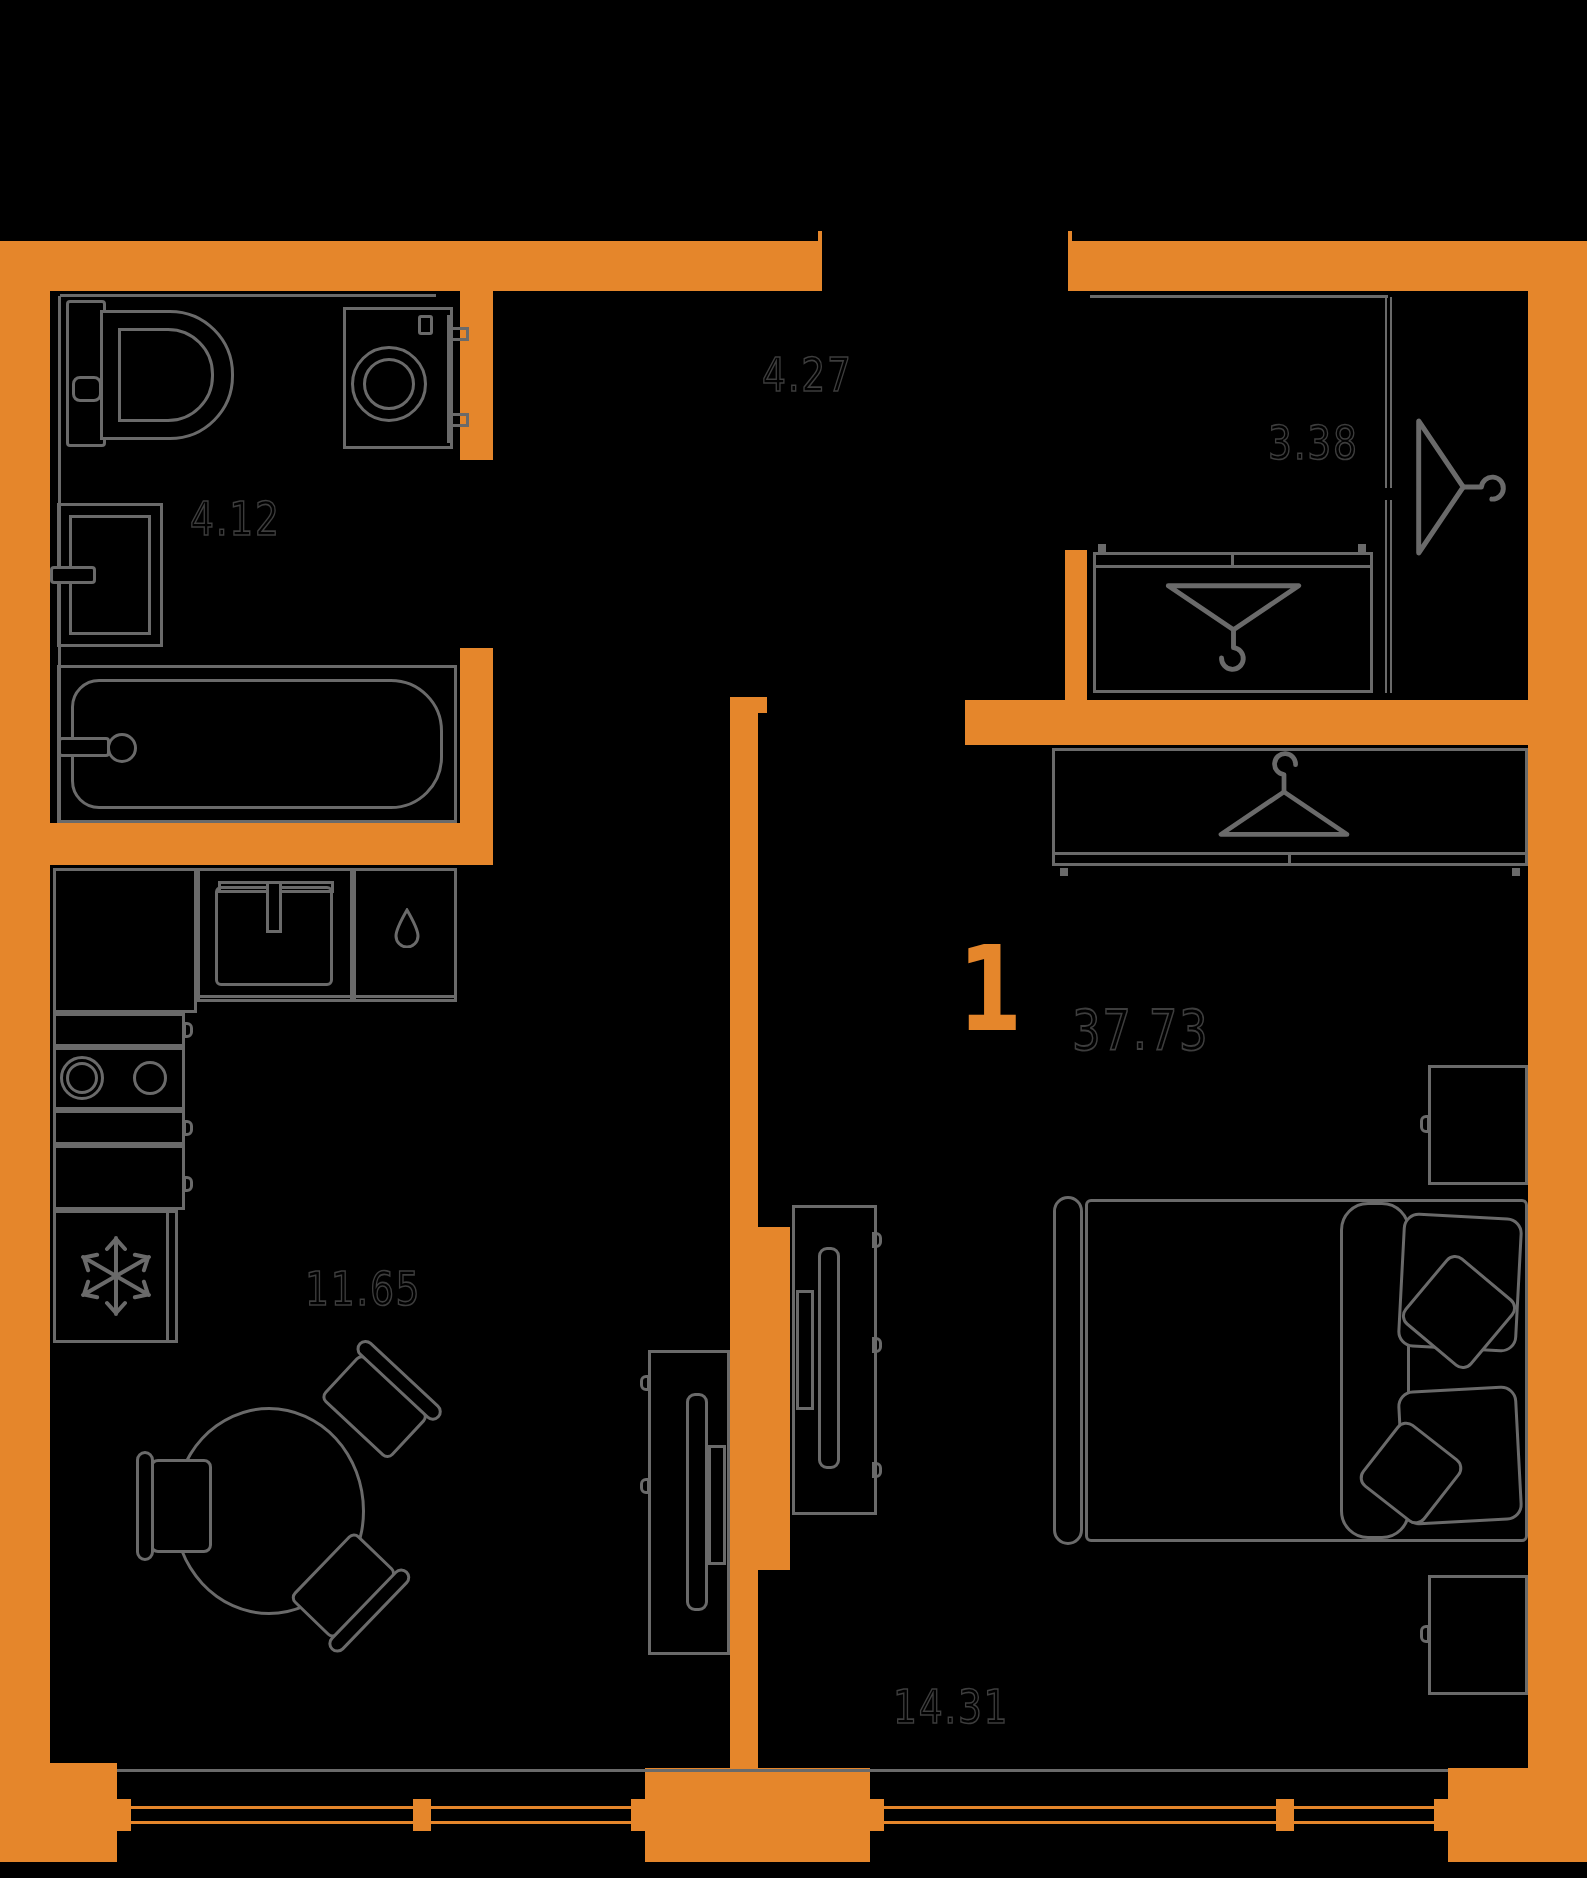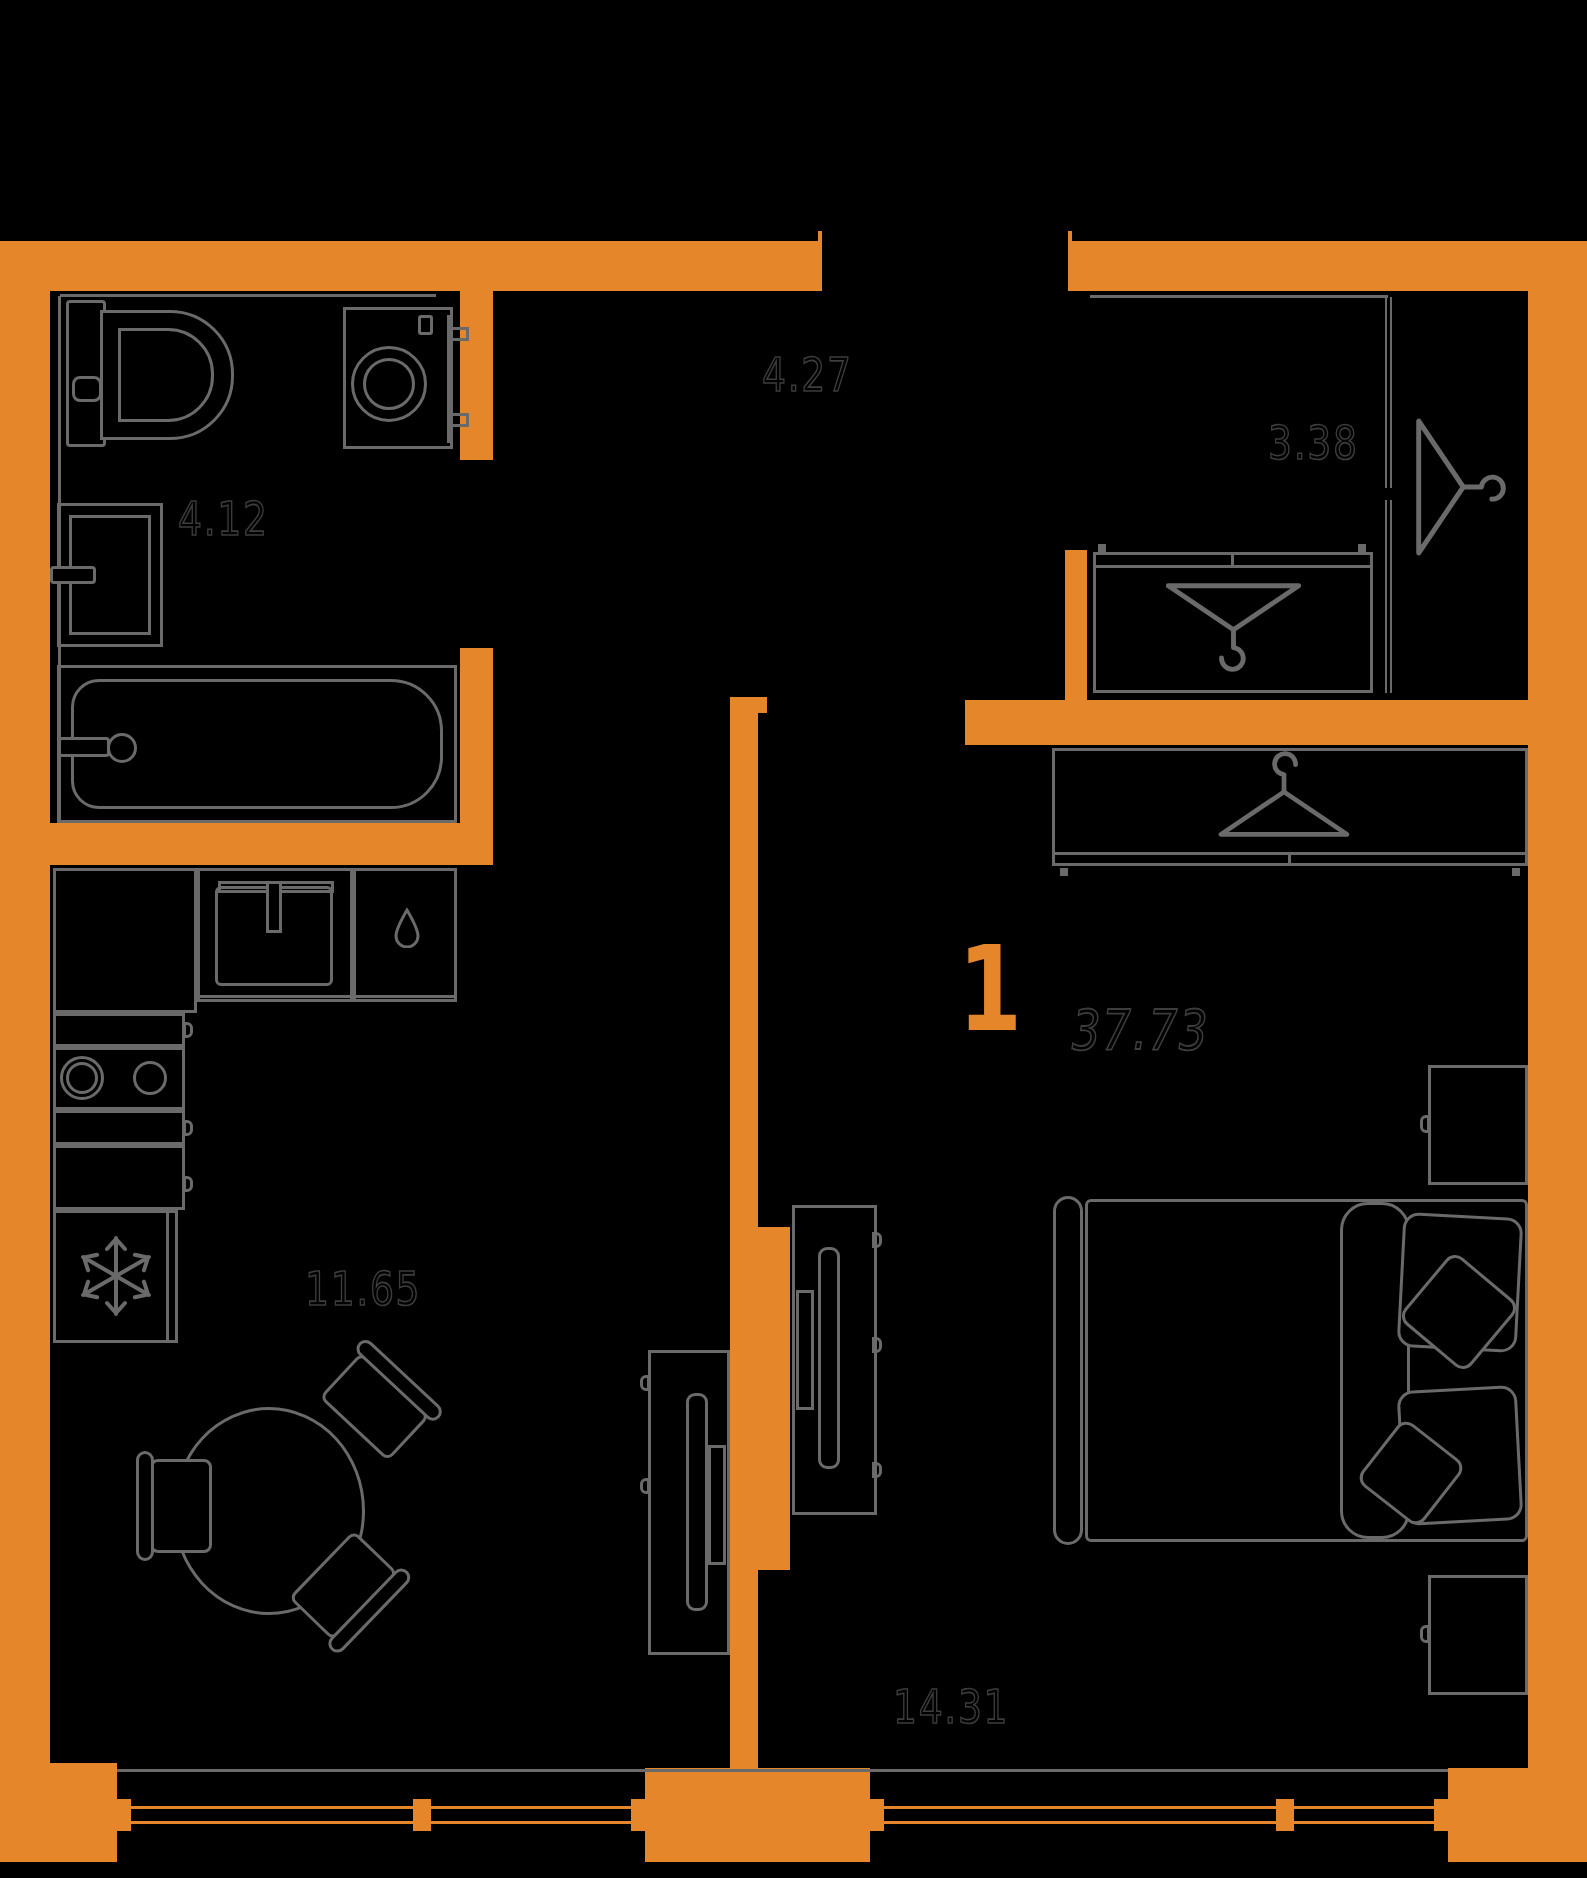--- a/index.html
+++ b/index.html
@@ -14,21 +14,21 @@
   .wall{position:absolute;background:var(--wall);}
   .oln{position:absolute;background:var(--wall);}
   .ln{position:absolute;background:var(--line);}
   .box{position:absolute;border:3px solid var(--line);background:transparent;box-sizing:border-box;}
   .boxf{position:absolute;border:3px solid var(--line);background:var(--bg);box-sizing:border-box;}
   .circle{border-radius:50%;}
   .lbl{position:absolute;color:#000;-webkit-text-stroke:1.6px var(--lblstroke);
        letter-spacing:2px;white-space:nowrap;font-weight:500;}
   .lbl>span{display:inline-block;transform:scaleX(0.82);transform-origin:left top;}
   .s46{font-size:46px;}
-  .s55{font-size:55px;font-style:italic;-webkit-text-stroke-width:1.8px;}
+  .s55{font-size:55px;-webkit-text-stroke-width:1.8px;}
   .unit-num{position:absolute;color:var(--wall);font-size:118px;font-weight:600;line-height:1;}
   .unit-num>span{display:inline-block;transform:scaleX(0.78);transform-origin:left top;}
   .rot{position:absolute;}
   svg{display:block;}
 </style>
 </head>
 <body>
 
 <div class="plan">
 
@@ -201,21 +201,21 @@
   <div class="boxf" style="left:1053px;top:1196px;width:30px;height:349px;border-radius:15px"></div>
   <div class="box" style="left:1340px;top:1202px;width:70px;height:337px;border-radius:28px"></div>
   <div class="boxf" style="left:1400px;top:1215px;width:120px;height:135px;border-radius:16px;transform:rotate(3deg)"></div>
   <div class="boxf" style="left:1415px;top:1268px;width:88px;height:88px;border-radius:12px;transform:rotate(40deg)"></div>
   <div class="boxf" style="left:1400px;top:1388px;width:120px;height:135px;border-radius:16px;transform:rotate(-3deg)"></div>
   <div class="boxf" style="left:1371px;top:1433px;width:80px;height:80px;border-radius:12px;transform:rotate(38deg)"></div>
 
   <div class="box" style="left:1428px;top:1575px;width:100px;height:120px"></div>
   <div class="box" style="left:1420px;top:1625px;width:10px;height:18px;border-radius:6px 0 0 6px"></div>
 
-  <div class="lbl s46" style="left:178px;top:492px">
+  <div class="lbl s46" style="left:190px;top:492px">
     <span>4.12</span>
   </div>
   <div class="lbl s46" style="left:762px;top:348px">
     <span>4.27</span>
   </div>
   <div class="lbl s46" style="left:1268px;top:416px">
     <span>3.38</span>
   </div>
   <div class="lbl s46" style="left:305px;top:1262px">
     <span>11.65</span>

